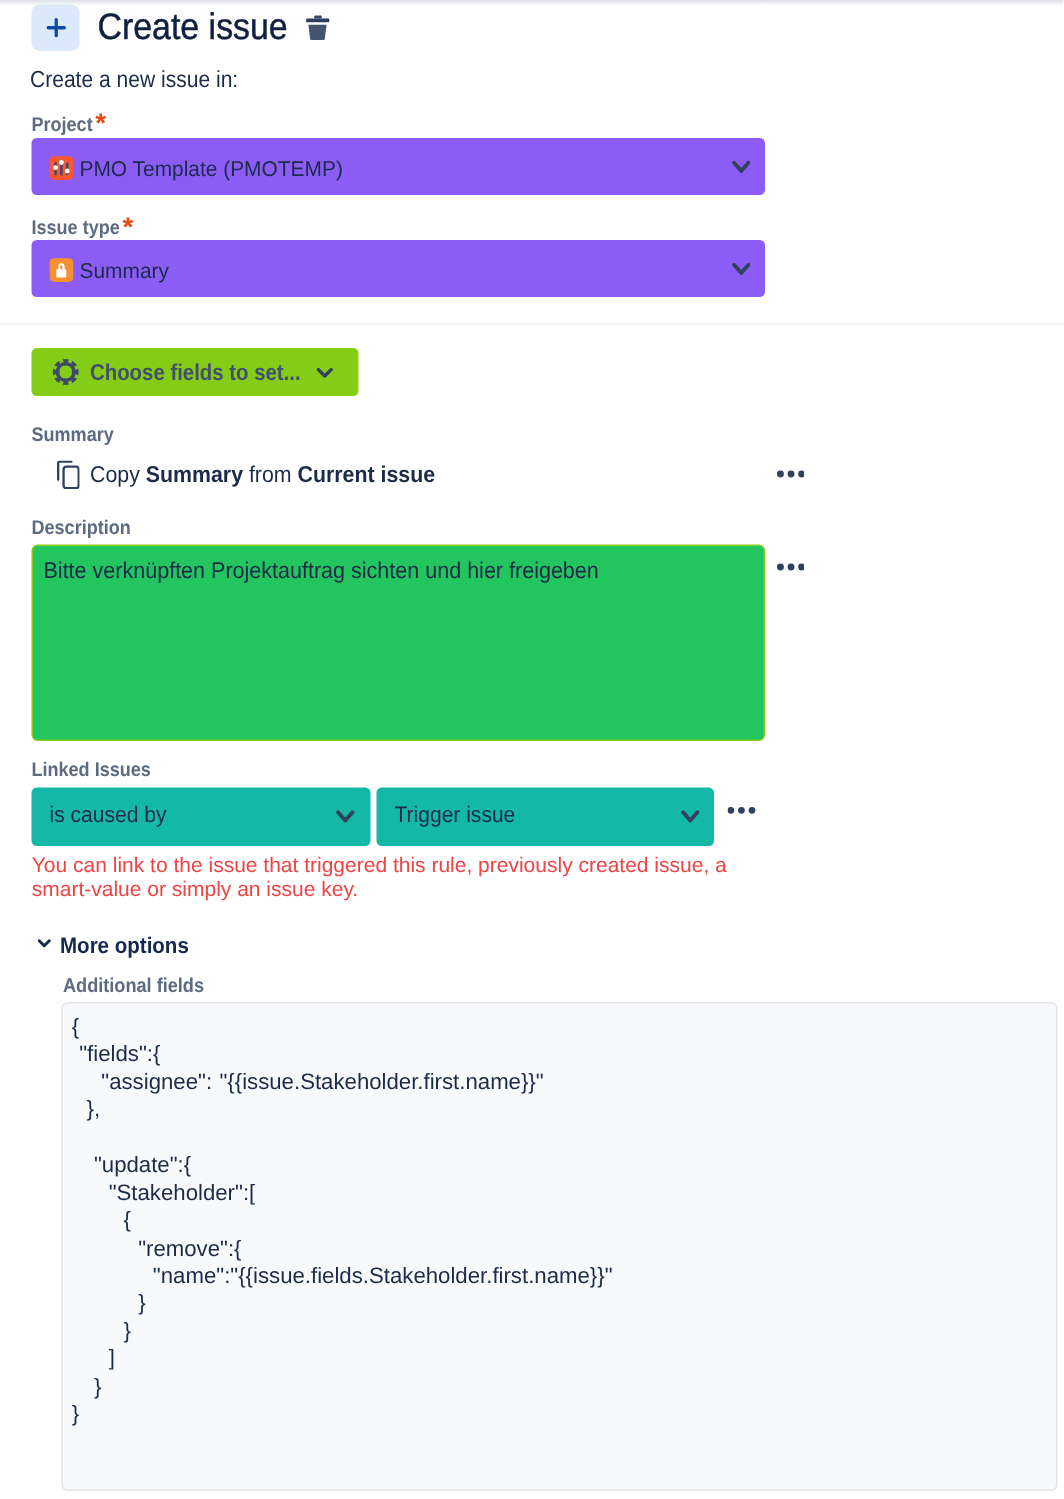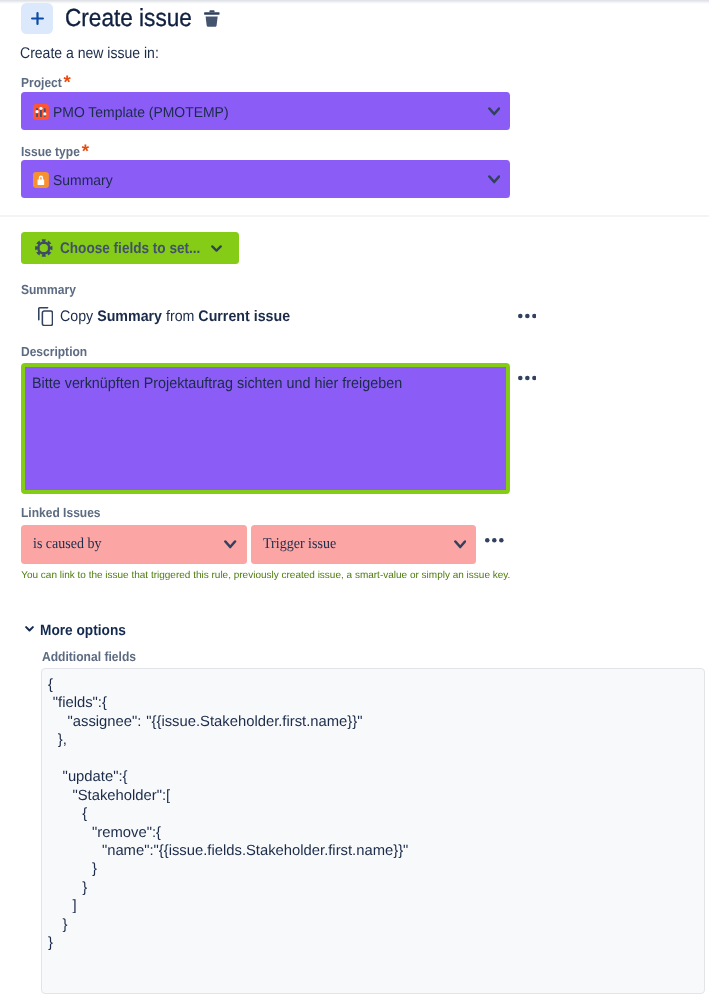--- a/index.html
+++ b/index.html
@@ -60,34 +60,34 @@
   .copyrow .cicon { position:absolute; left:0; top:0; }
   .copyrow .ctxt { position:absolute; left:22.8px; top:0.7px; font-size:15.3px; color:#1b2b49;
                    line-height:18px; white-space:nowrap;
                    transform:scaleX(0.93); transform-origin:left top; }
   .copyrow .ctxt b { font-weight:bold; }
 
   .dots { position:absolute; }
 
   
   .desc { position:absolute; left:20.9px; top:362.8px; width:489px; height:131.6px;
-          background:#8b5cf6; border:4px solid #84cc16; border-radius:4px;text-decoration:underline; }
+          background:#22c55e; border:1px solid #84cc16; border-radius:4px;text-decoration:underline; }
   .desc .dtext { position:absolute; left:7.4px; top:7.8px; font-size:15.2px; color:#1b2b49;
                  line-height:18px; white-space:nowrap;
                  transform:scaleX(0.945); transform-origin:left top; }
 
   
-  .ssel { position:absolute; top:525.2px; height:38.4px; background:#fca5a5; border-radius:3.5px;font-family:Liberation Serif, serif; }
+  .ssel { position:absolute; top:525.2px; height:38.4px; background:#14b8a6; border-radius:3.5px; }
   .ssel .stext { position:absolute; left:12.1px; top:10.0px; font-size:15px; color:#1b2b49;
                  line-height:18px; white-space:nowrap;
                  transform:scaleX(0.935); transform-origin:left top; }
   .ssel .chev { position:absolute; top:50%; margin-top:-4.2px; }
 
-  .helptext { position:absolute; left:21.2px; top:568.2px; width:492px; font-size:10px;
-              color:#4d7c0f; line-height:16.2px; }
+  .helptext { position:absolute; left:21.2px; top:568.2px; width:492px; font-size:14px;
+              color:#ef4444; line-height:16.2px; }
 
   
   .moreopts { position:absolute; left:21px; top:620px; }
   .moreopts .mchev { position:absolute; left:4.1px; top:6.2px; }
   .moreopts .mtxt { position:absolute; left:19.1px; top:2.2px; font-size:15.0px; font-weight:bold;
                     color:#132a4e; line-height:17px; white-space:nowrap;
                     transform:scaleX(0.912); transform-origin:left top; }
 
   .codebox { position:absolute; left:40.9px; top:667.8px; width:664px; height:326.5px;
              background:#f8f9fb; border:1px solid #e2e4e8; border-radius:4px; }

